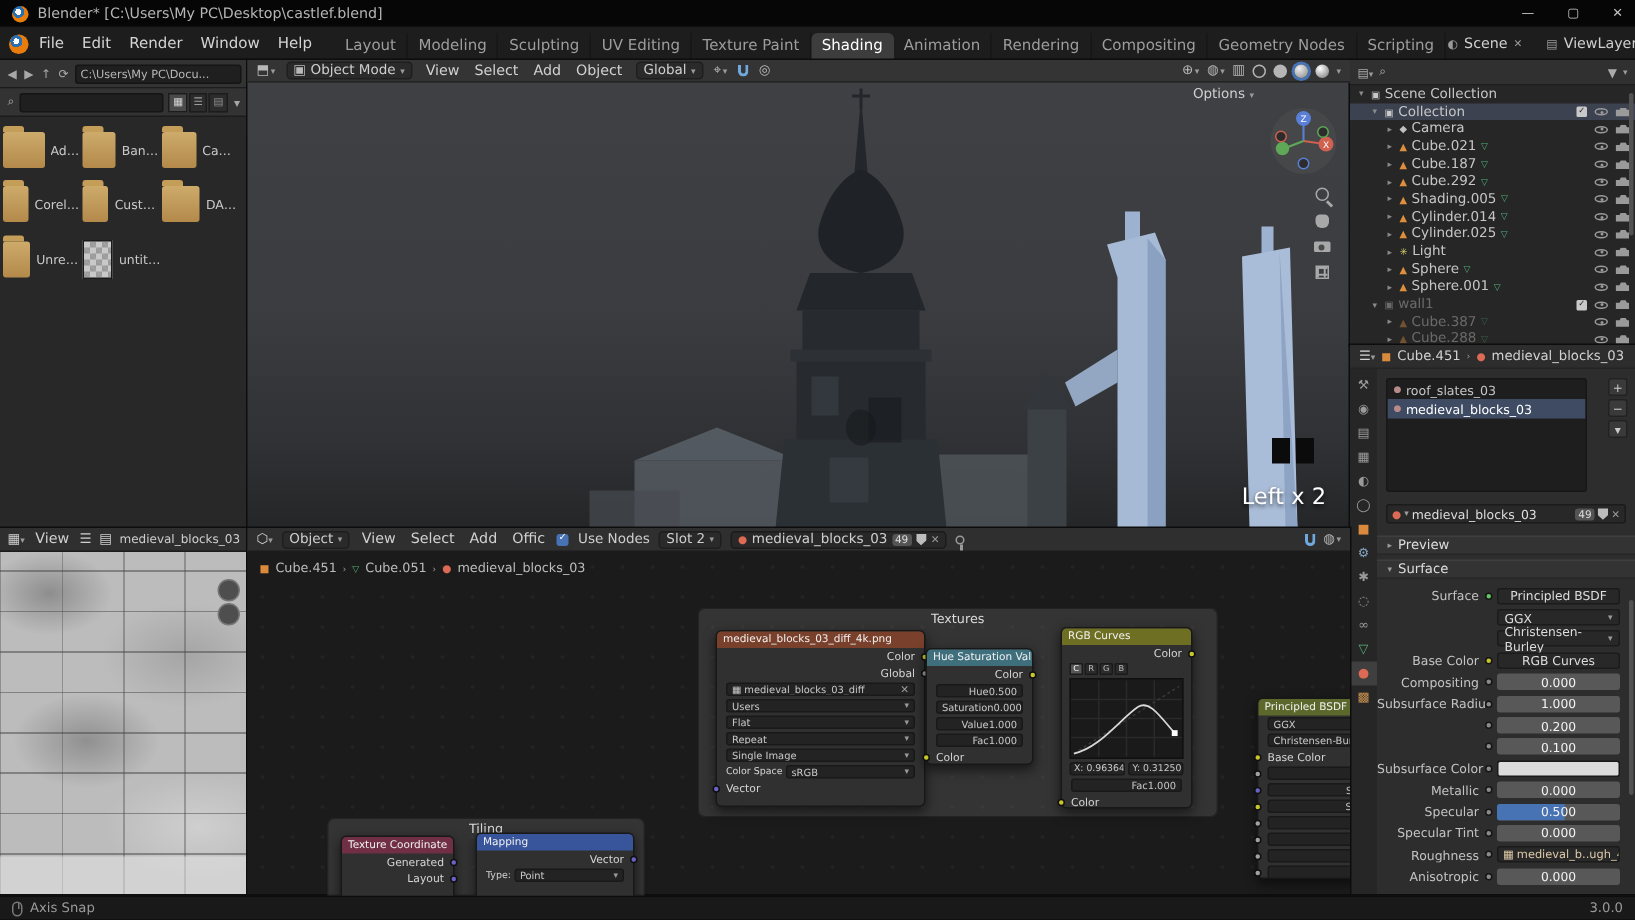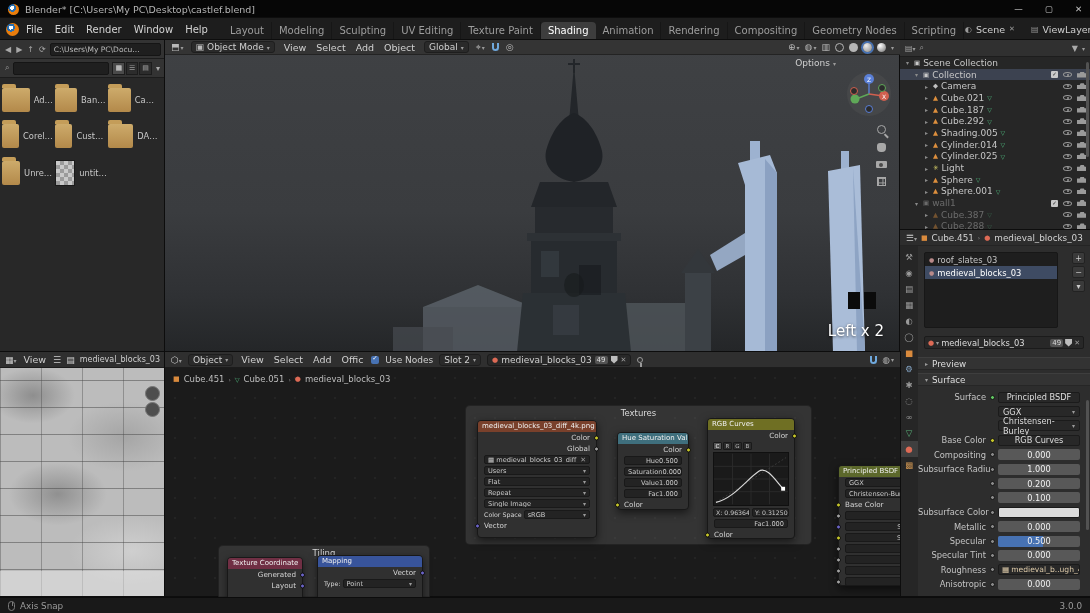--- a/index.html
+++ b/index.html
@@ -758,21 +758,21 @@
     </div>
 
     <svg id="wires">
       <path d="M432,68 C446,68 438,136 452,136" stroke="#9a9a9a" fill="none" stroke-width="1.2"></path>
       <path d="M524,80 C538,80 528,165 542,165" stroke="#9a9a9a" fill="none" stroke-width="1.2"></path>
       <path d="M630,66 C652,66 650,135 673,135" stroke="#b3a43e" fill="none" stroke-width="1.2"></path>
       <path d="M258,203 C282,203 286,162 312,162" stroke="#5b64c4" fill="none" stroke-width="1.2"></path>
       <path d="M150,226 C320,240 540,190 678,212" stroke="#8a8a8a" fill="none" stroke-width="1.1" opacity=".8"></path>
     </svg>
 
-    <div class="node" style="left:312px;top:52px;width:120px;height:118px">
+    <div class="node" style="left:312px;top:52px;width:140px;height:118px">
       <div class="nhead nh-img">medieval_blocks_03_diff_4k.png</div>
       <div class="nrow right">
         <span>Color</span>
           <span class="sock out sk-col"></span>
       </div>
       <div class="nrow right">
         <span>Global</span>
           <span class="sock out sk-val"></span>
       </div>
       <div class="nrow">

